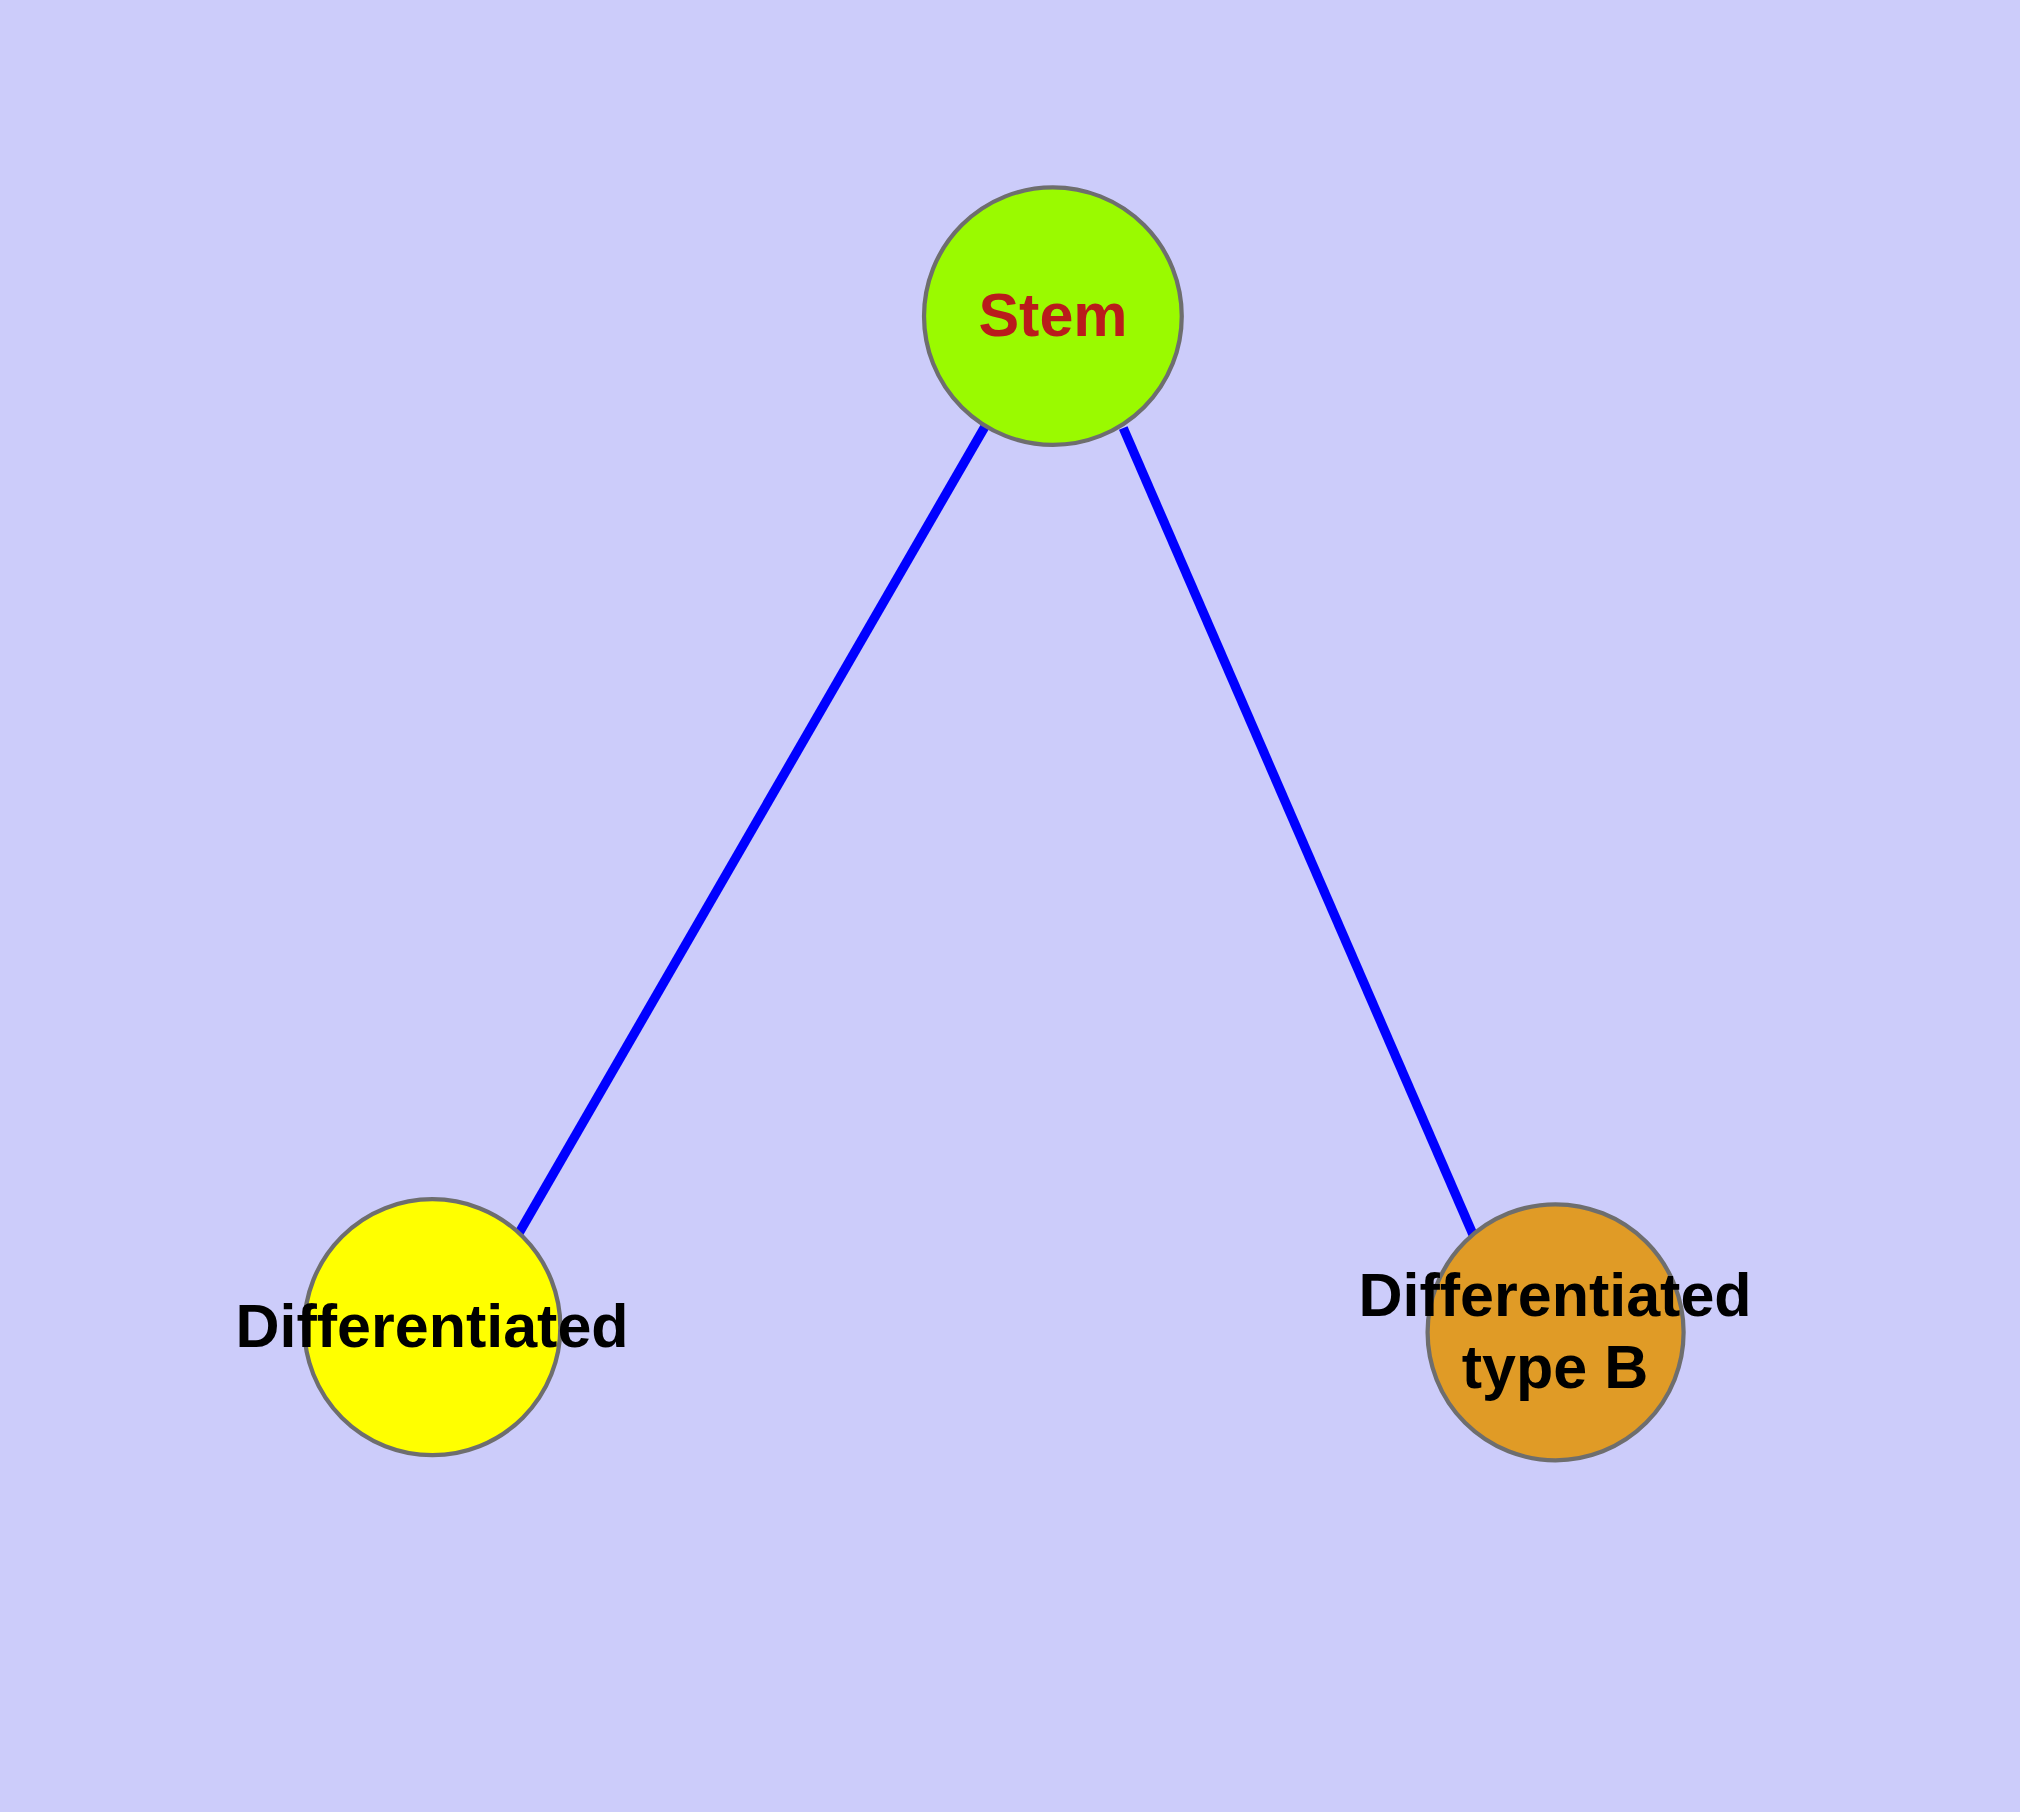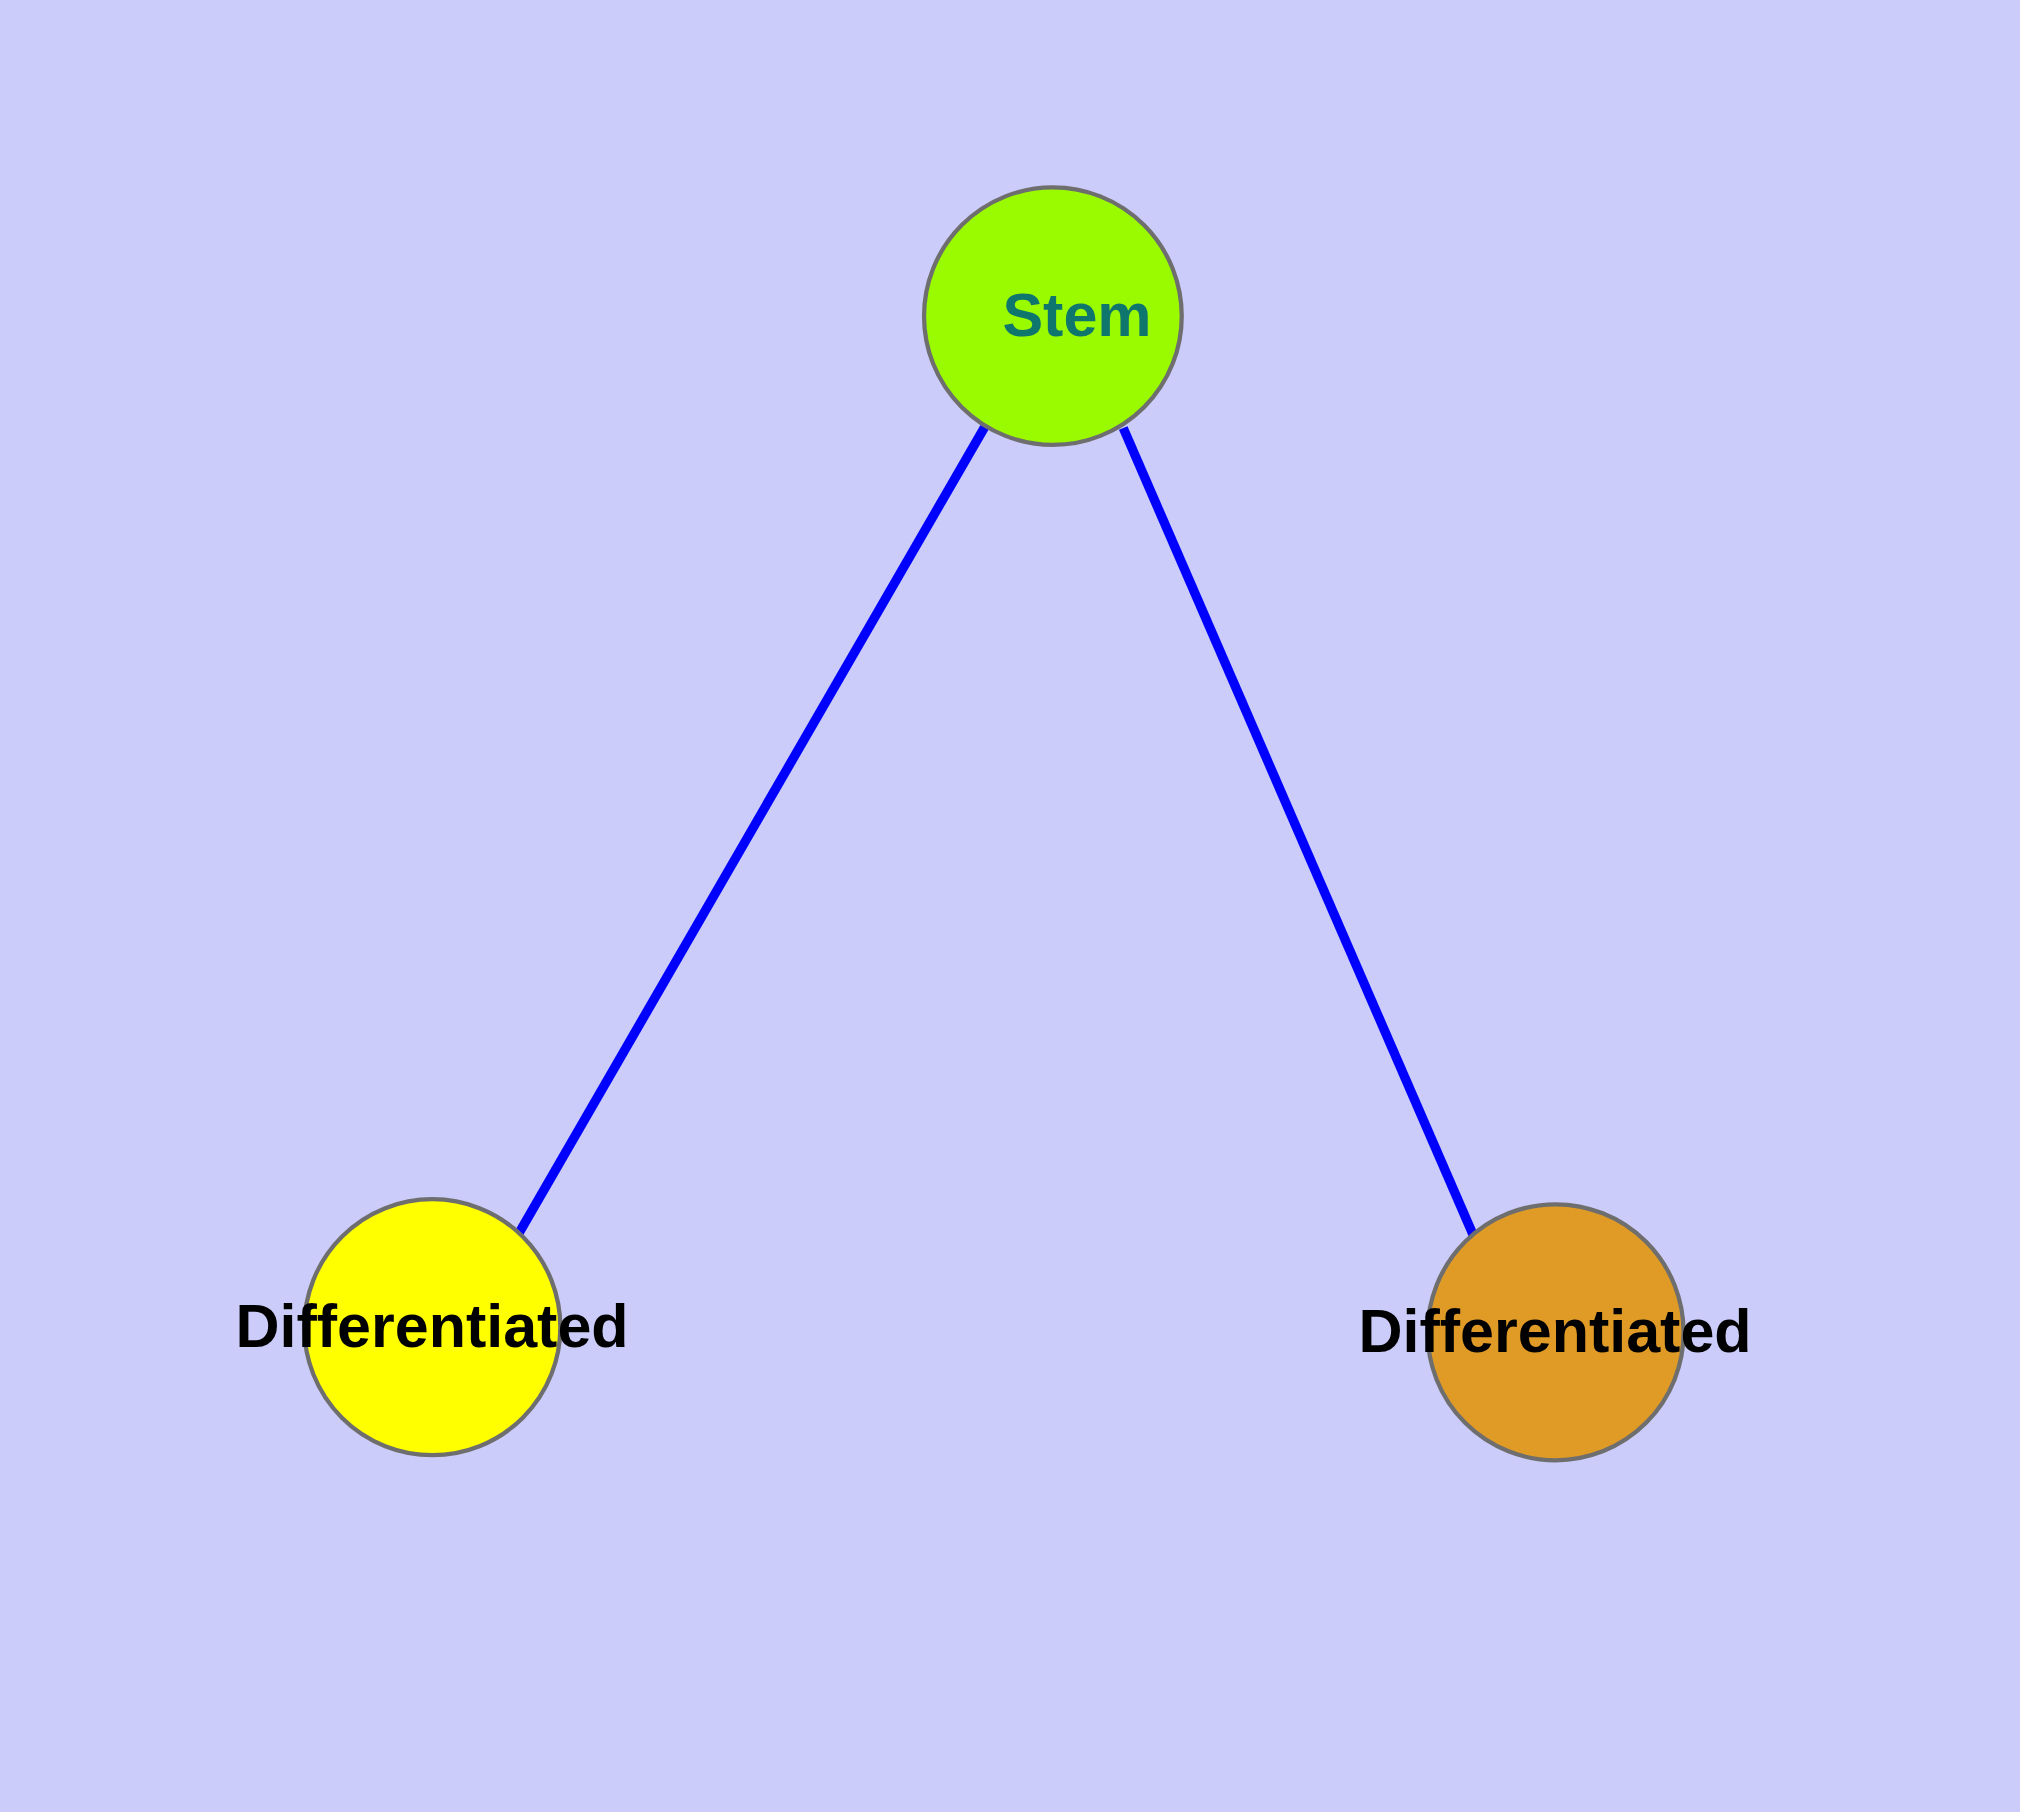--- a/index.html
+++ b/index.html
@@ -48,19 +48,19 @@
         <line x1="1325" y1="505" x2="1739" y2="1460" stroke="#0000ff" stroke-width="11" stroke-linecap="butt"></line>
       </g>
     <g id="nodes-layer">
         <circle cx="1242" cy="373" r="152" fill="#9afa00" stroke="#6e6e6e" stroke-width="5"></circle>
         <circle cx="510" cy="1566" r="151" fill="#ffff00" stroke="#6e6e6e" stroke-width="5"></circle>
         <circle cx="1835" cy="1572" r="151" fill="#e09b26" stroke="#6e6e6e" stroke-width="5"></circle>
       </g>
   </svg>
 
   <div id="labels-layer">
-      <div class="node-label size-main" style="left: 1053px; top: 316px; font-size: 61px; color: #0f766e; margin-left: 24px;"><div>Stem</div></div>
+      <div class="node-label size-main" style="left: 1053px; top: 316px; font-size: 61px; color: #b91c1c;"><div>Stem</div></div>
       <div class="node-label size-main" style="left: 432px; top: 1327px; font-size: 61px; color: rgb(0, 0, 0);"><div>Differentiated</div></div>
-      <div class="node-label size-main" style="left: 1555px; top: 1332px; font-size: 61px; color: rgb(0, 0, 0);"><div>Differentiated</div></div>
+      <div class="node-label size-main" style="left: 1555px; top: 1332px; font-size: 61px; color: rgb(0, 0, 0);"><div>Differentiated</div><div>type B</div></div>
     </div>
 
 </div>
 
 
 </body></html>

